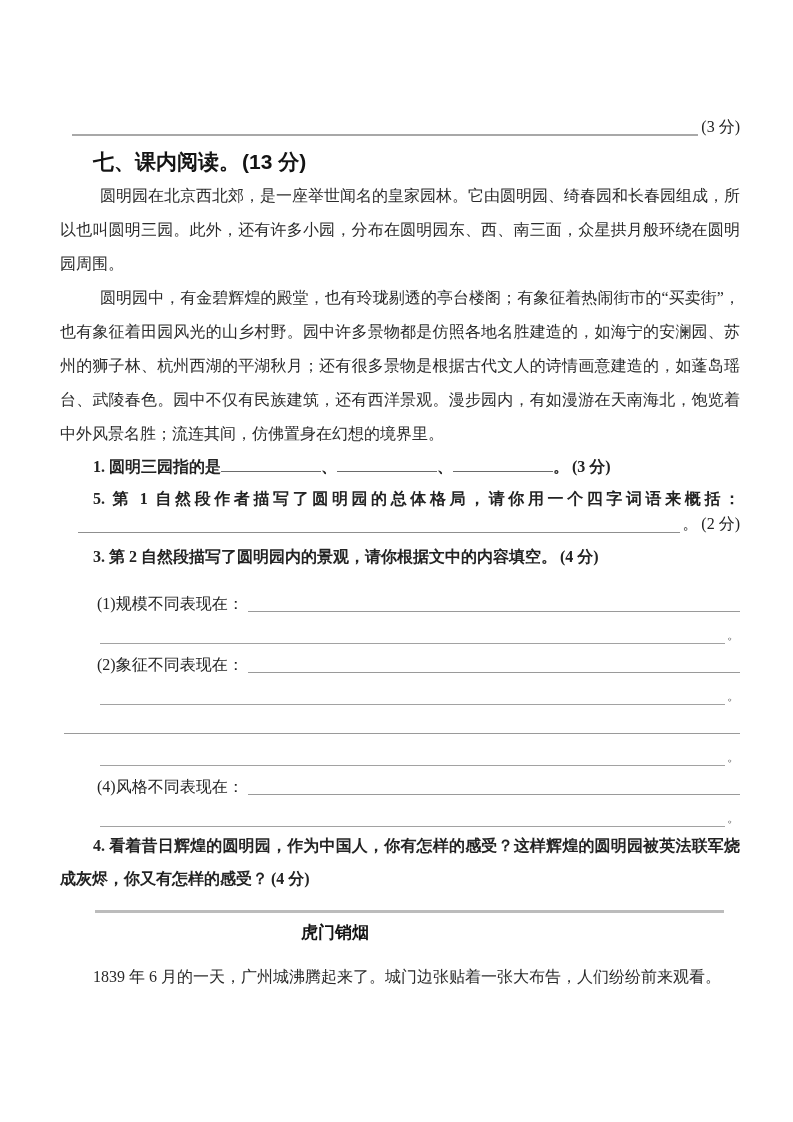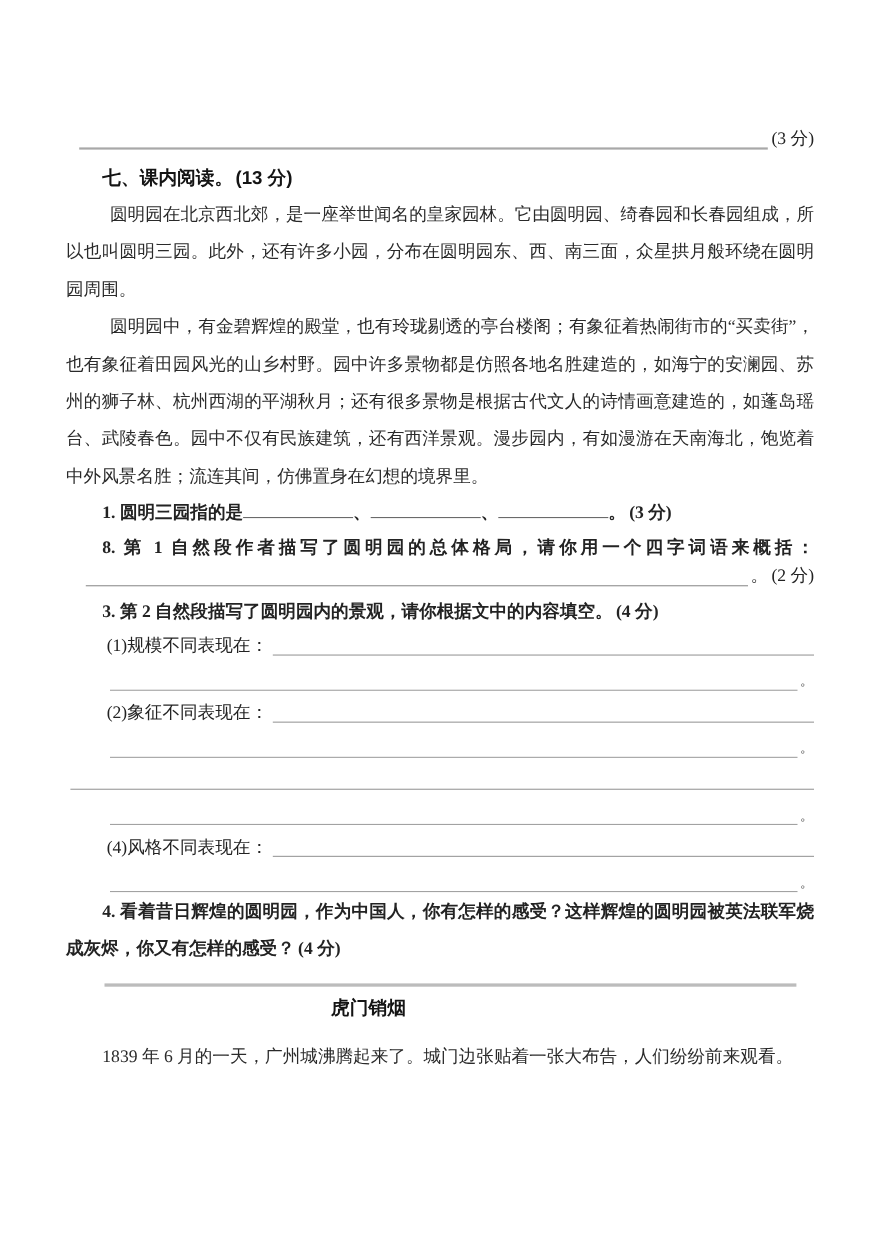--- a/index.html
+++ b/index.html
@@ -10,34 +10,34 @@
     overflow:hidden;position:relative;
   }
   .row{display:flex;align-items:flex-end;}
   .ansline{flex:1;border-bottom:1px solid #8f8f8f;height:100%;}
   .top-score-row{height:26px;}
   .top-score-row .ansline{margin-left:12px;border-bottom-width:2px;border-bottom-color:#a8a8a8;}
   .score{padding-left:3px;line-height:1.15;white-space:nowrap;}
   .sec-heading{
     margin:14px 0 0;padding-left:33px;
     font-family:"Liberation Sans","DejaVu Sans",sans-serif;
-    font-size:17px;font-weight:bold;line-height:23px;color:#141414;
+    font-size:21px;font-weight:bold;line-height:23px;color:#141414;
   }
   .sec-heading .hscore{font-weight:600;padding-left:2px;}
   .passage{margin:6px 0 0;line-height:34px;text-align:justify;text-indent:40px;color:#2a2a2a;}
   .question{margin:2px 0 0;line-height:28px;text-indent:33px;text-align:justify;font-weight:bold;}
   .q2{margin-top:4px;text-align-last:justify;}
   .q3{margin-top:10px;}
   .q4{margin-top:2px;line-height:33px;}
   .blank{display:inline-block;width:100px;height:14px;border-bottom:1px solid #6a6a6a;}
   .q2row{height:20px;}
   .q2row .ansline{margin-left:18px;}
   .period-lg{line-height:1.15;padding-left:2px;white-space:nowrap;}
   .subitem{margin-top:4px;}
-  .subitem.first{margin-top:0;}
+  .subitem.first{margin-top:16px;}
   .sub-row{height:27px;}
   .sub-label{padding-left:37px;line-height:1.25;white-space:nowrap;}
   .sub-row .ansline{margin-left:4px;margin-bottom:2px;border-bottom-color:#9a9a9a;}
   .cont-row{height:30px;}
   .cont-row .ansline{margin-left:40px;border-bottom-color:#a2a2a2;}
   .cont-row .period{font-size:13px;line-height:1.3;padding-left:2px;color:#4a4a4a;white-space:nowrap;}
   .divider{height:3px;background:#bcbcbc;margin:15px 16px 0 35px;}
   .article-title{
     margin-top:8px;font-family:"Liberation Sans","DejaVu Sans",sans-serif;
     font-weight:600;font-size:17px;line-height:23px;text-align:center;
@@ -60,21 +60,21 @@
   </h2>
 
   <p class="passage">圆明园在北京西北郊，是一座举世闻名的皇家园林。它由圆明园、绮春园和长春园组成，所以也叫圆明三园。此外，还有许多小园，分布在圆明园东、西、南三面，众星拱月般环绕在圆明园周围。</p>
   <p class="passage" style="margin-top:0">圆明园中，有金碧辉煌的殿堂，也有玲珑剔透的亭台楼阁；有象征着热闹街市的“买卖街”，也有象征着田园风光的山乡村野。园中许多景物都是仿照各地名胜建造的，如海宁的安澜园、苏州的狮子林、杭州西湖的平湖秋月；还有很多景物是根据古代文人的诗情画意建造的，如蓬岛瑶台、武陵春色。园中不仅有民族建筑，还有西洋景观。漫步园内，有如漫游在天南海北，饱览着中外风景名胜；流连其间，仿佛置身在幻想的境界里。</p>
 
   <p class="question">
     <span>1. 圆明三园指的是</span><span class="blank"></span><span>、</span><span class="blank"></span><span>、</span><span class="blank"></span><span>。</span><span class="score">(3 分)</span>
   </p>
 
   <p class="question q2">
-    <span>8. 第 1 自然段作者描写了圆明园的总体格局，请你用一个四字词语来概括：</span>
+    <span>5. 第 1 自然段作者描写了圆明园的总体格局，请你用一个四字词语来概括：</span>
   </p>
   <div class="row q2row">
     <span class="ansline"></span>
     <span class="period-lg">。</span>
     <span class="score">(2 分)</span>
   </div>
 
   <p class="question q3">
     <span>3. 第 2 自然段描写了圆明园内的景观，请你根据文中的内容填空。</span><span class="score">(4 分)</span>
   </p>

